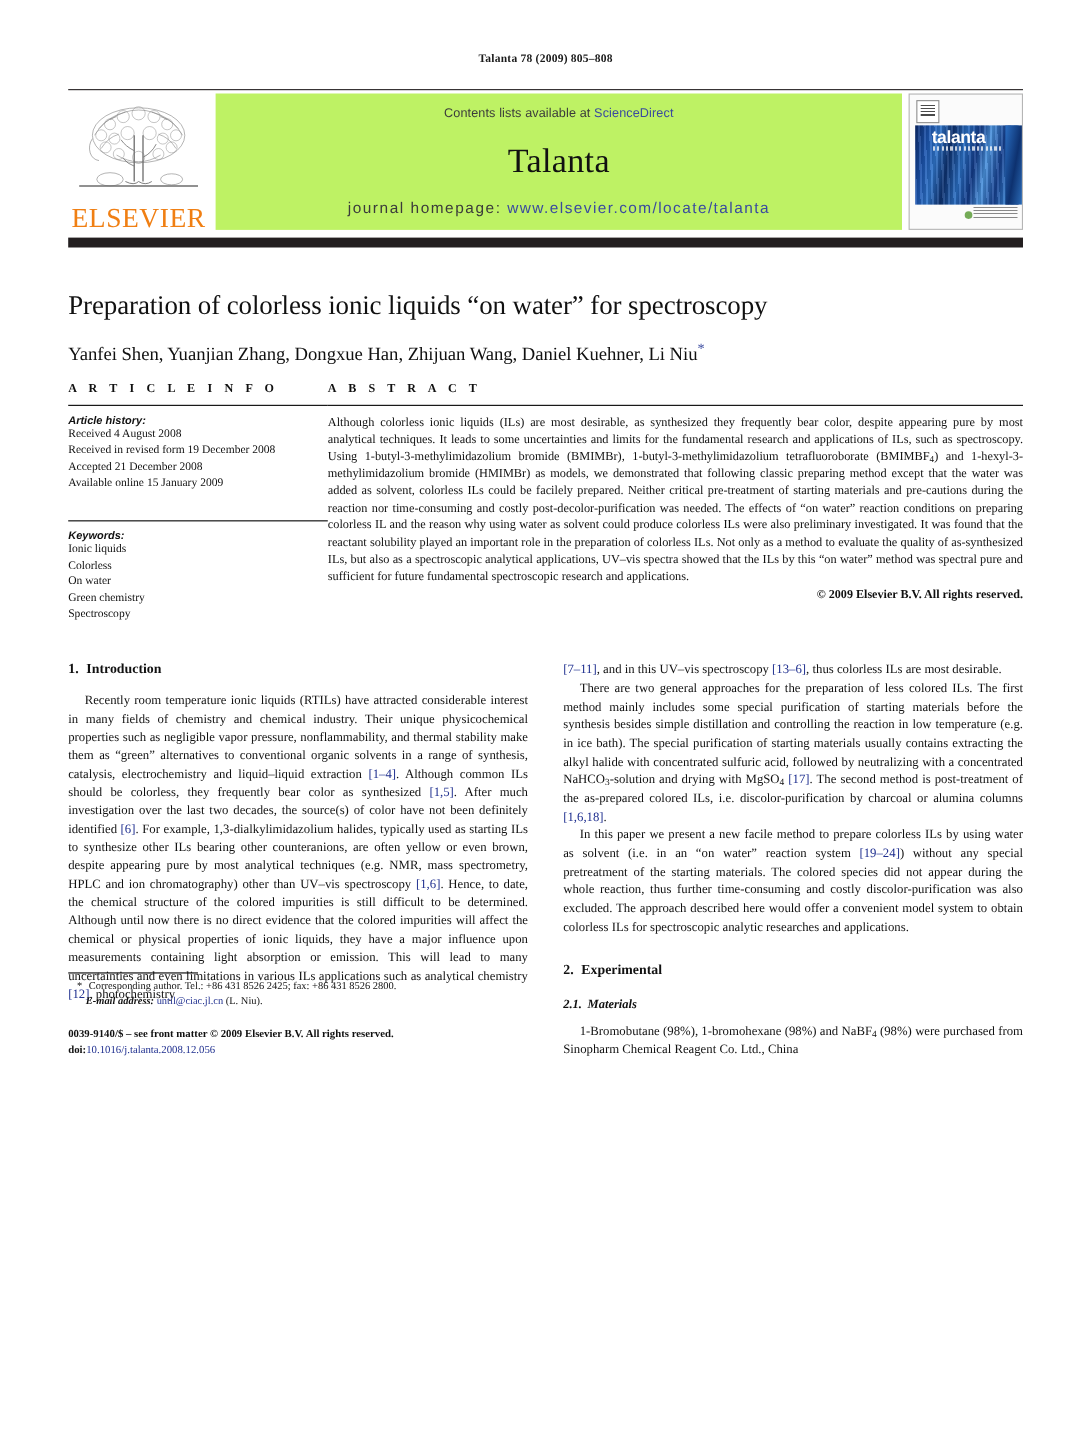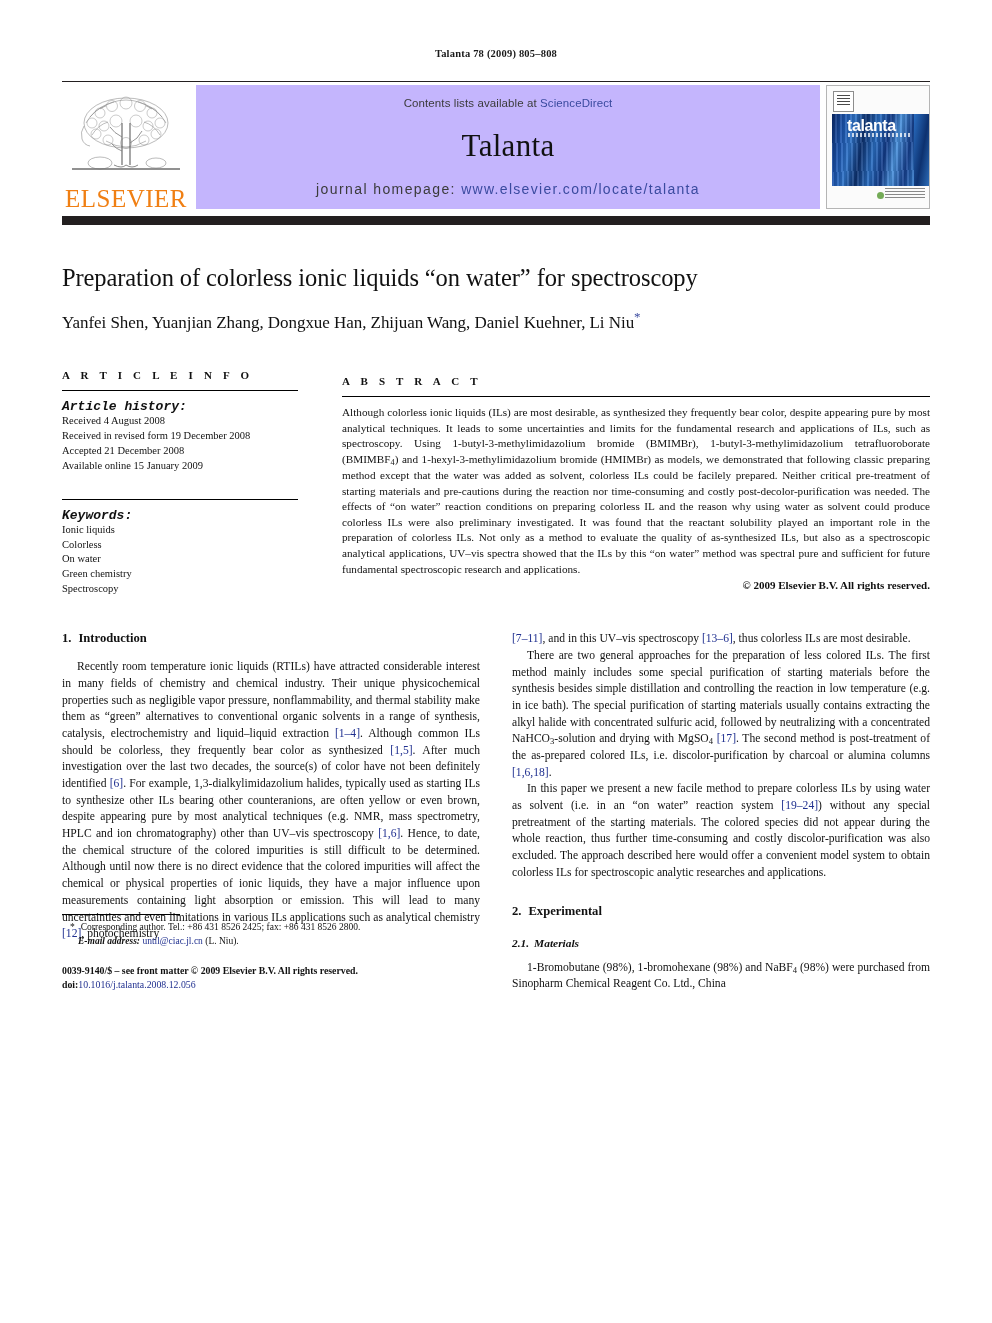--- a/index.html
+++ b/index.html
@@ -63,21 +63,21 @@
     font-family: "Liberation Serif", serif;
     font-size: 25px;
     letter-spacing: 0.5px;
     color: #f07f13;
     line-height: 1;
     margin-top: 1px;
     font-weight: 400;
   }
   .journal-band {
     flex: 1 1 auto;
-    background: #c4b5fd;
+    background: #bef264;
     margin: 2px 6px 4px 6px;
     display: flex;
     flex-direction: column;
     justify-content: space-between;
     align-items: center;
     padding: 12px 0 12px 0;
     box-sizing: border-box;
   }
   .contents-line {
     font-family: "Liberation Sans", sans-serif;
@@ -221,45 +221,43 @@
     font-style: italic;
     font-weight: bold;
     font-size: 8.6px;
     line-height: 1.45;
     color: #111111;
     width: 858px;
   }
 
   
   .infoabs {
-    margin-top: 36px;
+    margin-top: 14px;
     display: flex;
-    gap: 44px;
-    align-items: center;
   }
   .col-info { width: 236px; flex: 0 0 236px; }
   .col-abs  { flex: 1 1 auto; }
 
   .sec-caps {
     font-family: "Liberation Serif", serif;
     font-weight: bold;
     font-size: 11px;
     letter-spacing: 4.2px;
     color: #111111;
   }
   .hr-thin {
     border: 0;
     border-top: 1.3px solid #000;
     margin: 9px 0 8px 0;
   }
   .info-label {
-    font-family: Liberation Mono, monospace;
+    font-family: Liberation Sans, sans-serif;
     font-style: italic;
     font-weight: bold;
-    font-size: 13px;
+    font-size: 10px;
     color: #111;
   }
   .info-line {
     font-family: "Liberation Serif", serif;
     font-size: 10.5px;
     line-height: 1.42;
     color: #111;
   }
   .kw-gap { height: 16px; }
 

